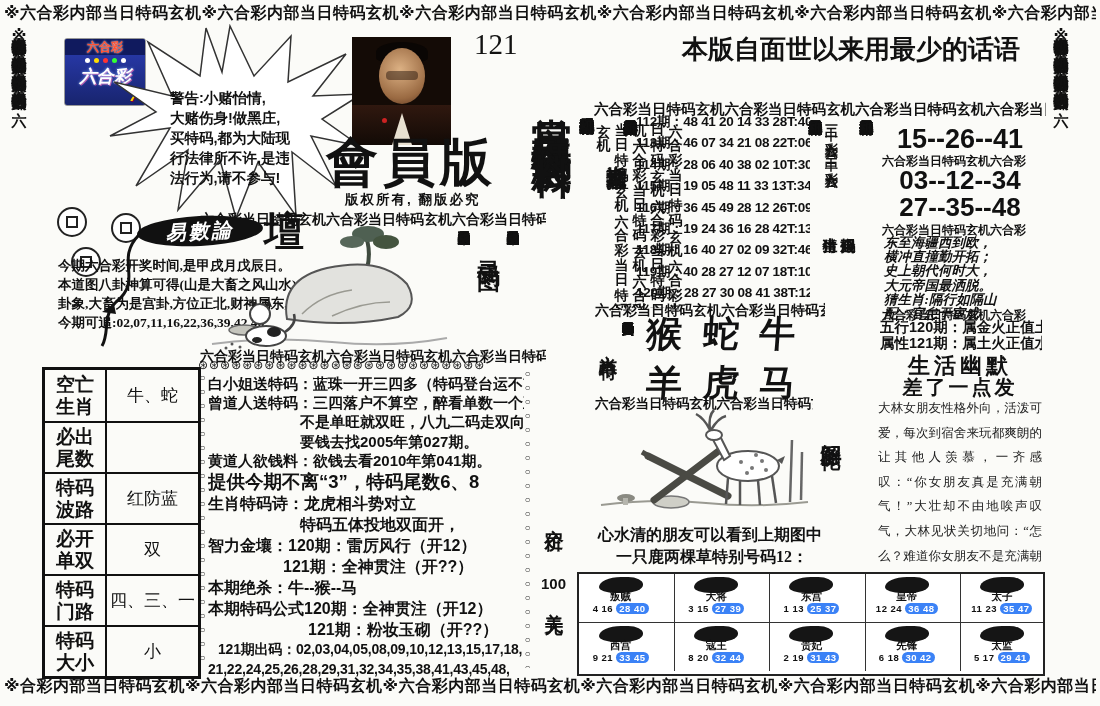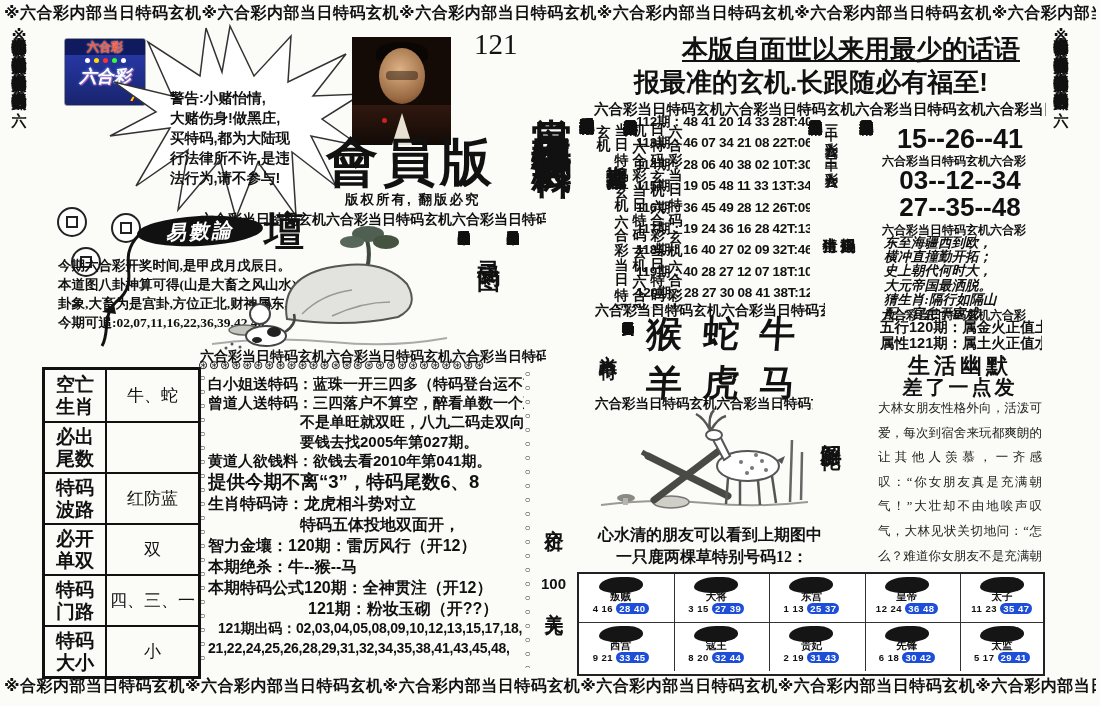--- a/index.html
+++ b/index.html
@@ -42,21 +42,21 @@
   .suit{position:absolute;left:0;bottom:0;width:99px;height:40px;background:linear-gradient(#30180f,#120a06);}
   .shirt{position:absolute;left:40px;bottom:0;width:20px;height:32px;background:#e8e0d0;
          clip-path:polygon(50% 0,0 100%,100% 100%);}
   .pin{position:absolute;left:30px;bottom:22px;width:5px;height:5px;border-radius:50%;background:#c22;}
 
   .page-num{left:474px;top:28px;font-family:"Liberation Serif","DejaVu Serif",serif;font-size:29px;}
   .member{left:326px;top:128px;width:215px;font-size:52px;font-weight:900;letter-spacing:5px;}
   .copyright{left:345px;top:191px;font-size:13.5px;font-weight:700;letter-spacing:2px;}
 
   .slogan{left:634px;top:33px;width:412px;font-size:26px;font-weight:900;line-height:33px;}
-  .slogan .l1{padding-left:48px;text-decoration:underline;}
+  .slogan .l1{padding-left:48px;}
 
   
   .fh{font-weight:700;font-size:14.5px;}
   .h1{left:594px;top:100px;width:452px;}
   .h2{left:200px;top:211px;width:346px;font-size:14px;}
   .h3{left:200px;top:348px;width:346px;font-size:14px;}
   .h4{left:595px;top:302px;width:230px;font-size:14px;}
   .h6{left:595px;top:395px;width:218px;font-size:13.5px;}
 
   
@@ -156,21 +156,21 @@
   
   .zgrid{left:577px;top:572px;width:464px;height:100px;border:2px solid #222;background:#fff;}
   .zrow{display:grid;grid-template-columns:repeat(5,1fr);height:48px;gap:12px;}
   .zrow.r2{border-top:1.5px solid #333;}
   .zcell{border-left:1.5px solid #333;position:relative;overflow:hidden;padding-top:2px;}
   .zcell:first-child{border-left:none;}
   .zblob{width:44px;height:16px;margin:1px auto 0;background:#151515;
          border-radius:60% 40% 55% 45%/75% 55% 60% 45%;}
   .zrole{text-align:center;font-size:10.5px;font-weight:900;line-height:11px;margin-top:-2px;}
   .znums{text-align:center;font-size:9.5px;font-weight:700;letter-spacing:.5px;line-height:13px;}
-  .znums .zc{background:#1d4ed8;color:#fff;border-radius:7px;padding:0 3px;}
+  .znums .zc{background:#3b82f6;color:#fff;border-radius:7px;padding:0 3px;}
 </style>
 </head>
 <body>
 
 <div class="page">
 
   <div class="abs hclip b-top">※六合彩内部当日特码玄机※六合彩内部当日特码玄机※六合彩内部当日特码玄机※六合彩内部当日特码玄机※六合彩内部当日特码玄机※六合彩内部当日特码玄机※六合彩内部当</div>
   <div class="abs hclip b-bottom">※合彩内部当日特码玄机※六合彩内部当日特码玄机※六合彩内部当日特码玄机※六合彩内部当日特码玄机※六合彩内部当日特码玄机※六合彩内部当日特码玄机※六合彩内部当日特码玄机</div>
   <div class="abs vt b-left">合彩内部当日特码玄机※六合彩内部当日特码玄机※六合彩内部当日特码玄机※六合彩内部当日特码玄机※六</div>
   <div class="abs vt b-right">合彩内部当日特码玄机※六合彩内部当日特码玄机※六合彩内部当日特码玄机※六合彩内部当日特码玄机※六</div>
@@ -207,21 +207,20 @@
     <div class="shirt"></div>
     <div class="pin"></div>
   </div>
 
   <div class="abs page-num">121</div>
   <div class="abs member">會員版</div>
   <div class="abs copyright">版权所有, 翻版必究</div>
 
   <div class="abs slogan">
     <div class="l1">本版自面世以来用最少的话语</div>
-    <div class="l2">报最准的玄机.长跟随必有福至!</div>
   </div>
 
   <div class="abs hclip fh h1">六合彩当日特码玄机六合彩当日特码玄机六合彩当日特码玄机六合彩当日特码玄机六合彩当日特码玄机</div>
   <div class="abs hclip fh h2">六合彩当日特码玄机六合彩当日特码玄机六合彩当日特码玄机六合彩当日特码玄机六合彩当日特码玄机</div>
   <div class="abs hclip fh h3">六合彩当日特码玄机六合彩当日特码玄机六合彩当日特码玄机六合彩当日特码玄机六合彩当日特码玄机</div>
   <div class="abs hclip fh h4">六合彩当日特码玄机六合彩当日特码玄机六合彩当日特码玄机六合彩当日特码玄机六合彩当日特码玄机</div>
   <div class="abs hclip fh h6">六合彩当日特码玄机六合彩当日特码玄机六合彩当日特码玄机六合彩当日特码玄机六合彩当日特码玄机</div>
 
   <div class="abs vt fv v1">六合彩当日特码玄机六合彩当日特码玄机六合彩当日特码玄机六合彩当日特码玄机六合彩当日特码玄机六合彩当日特码玄机</div>
   <div class="abs vt fv v2">六合彩当日特码玄机六合彩当日特码玄机六合彩当日特码玄机六合彩当日特码玄机六合彩当日特码玄机六合彩当日特码玄机</div>
@@ -312,20 +311,21 @@
   <div class="abs tips">
     <div class="tip">白小姐送特码：蓝珠一开三四多（特码登台运不改）</div>
     <div class="tip">曾道人送特码：三四落户不算空，醉看单数一个五</div>
     <div class="tip i92">不是单旺就双旺，八九二码走双向</div>
     <div class="tip i92">要钱去找2005年第027期。</div>
     <div class="tip">黄道人欲钱料：欲钱去看2010年第041期。</div>
     <div class="tip big">提供今期不离“3”，特码尾数6、8</div>
     <div class="tip md">生肖特码诗：龙虎相斗势对立</div>
     <div class="tip md i92">特码五体投地双面开，</div>
     <div class="tip md">智力金壤：120期：雷厉风行（开12）</div>
+    <div class="tip md i75">121期：全神贯注（开??）</div>
     <div class="tip md">本期绝杀：牛--猴--马</div>
     <div class="tip md">本期特码公式120期：全神贯注（开12）</div>
     <div class="tip md i100">121期：粉妆玉砌（开??）</div>
     <div class="tip sm i10">121期出码：02,03,04,05,08,09,10,12,13,15,17,18,</div>
     <div class="tip sm">21,22,24,25,26,28,29,31,32,34,35,38,41,43,45,48,</div>
   </div>
 
   <div class="abs vt big-title">當日內部特碼玄機料</div>
   <div class="abs vt price-label">定价</div>
   <div class="abs price-value">100</div>

